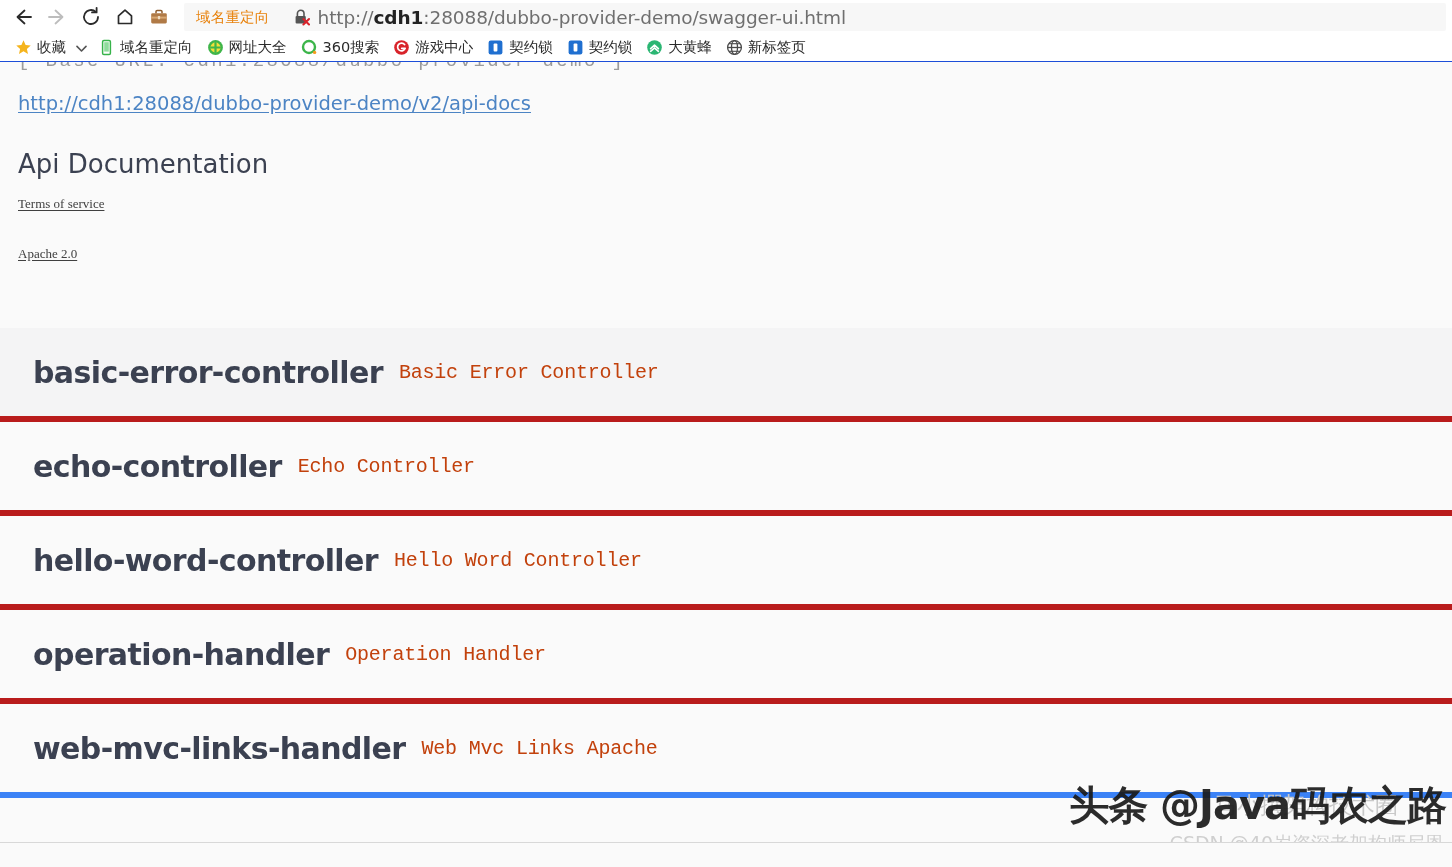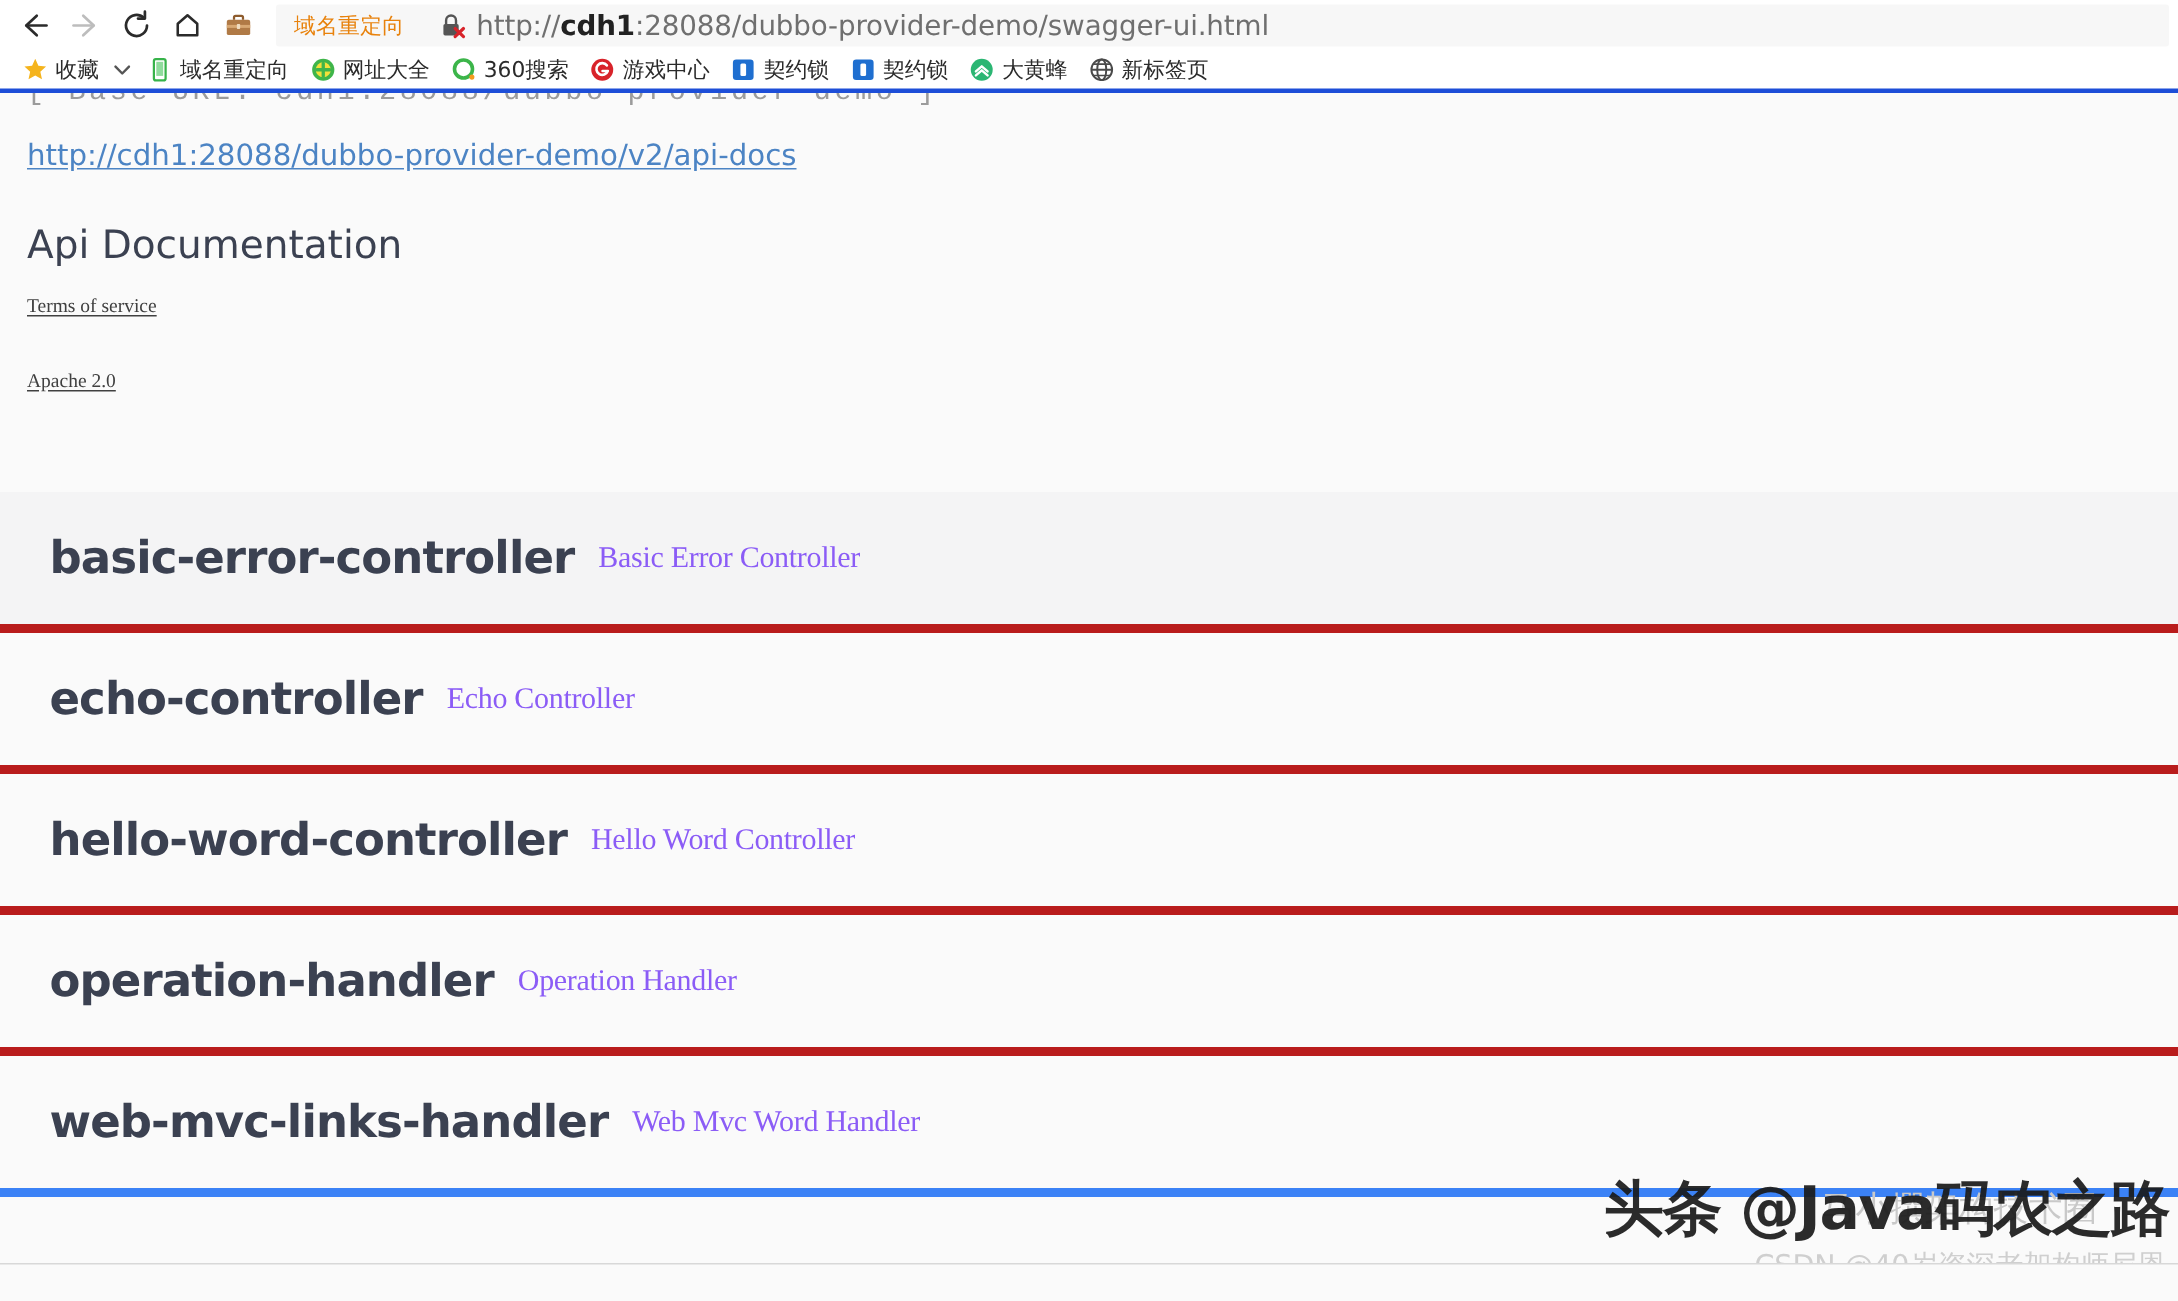--- a/index.html
+++ b/index.html
@@ -77,21 +77,21 @@
   }
   .url-text .host-strong { color: #222222; font-weight: 600; }
 
   
   .bookmarks-bar {
     height: 28px;
     display: flex;
     align-items: center;
     padding: 0 8px;
     background: #ffffff;
-    border-bottom: 3px solid #1d4ed8;
+    border-bottom: 1px solid #1d4ed8;
     overflow: hidden;
   }
 
   .bm {
     display: flex;
     align-items: center;
     height: 24px;
     padding: 0 7px;
     white-space: nowrap;
     flex: 0 0 auto;
@@ -191,23 +191,23 @@
   .tag-row:last-child { border-bottom: 6px solid #3b82f6; }
 
   .tag-name {
     font-family: "DejaVu Sans", sans-serif;
     font-size: 30px;
     font-weight: bold;
     color: #3b4151;
     letter-spacing: -0.6px;
   }
   .tag-desc {
-    font-family: Liberation Serif, serif;
+    font-family: Liberation Mono, monospace;
     font-size: 20px;
-    color: #8b5cf6;
+    color: #c2410c;
     margin-left: 16px;
     letter-spacing: -0.2px;
   }
 
   
   .wm-toutiao {
     position: absolute;
     right: 6px;
     bottom: 26px;
     font-family: "DejaVu Sans", sans-serif;
@@ -453,21 +453,21 @@
       <span class="tag-desc">Hello Word Controller</span>
     </div>
 
     <div class="tag-row">
       <span class="tag-name">operation-handler</span>
       <span class="tag-desc">Operation Handler</span>
     </div>
 
     <div class="tag-row">
       <span class="tag-name">web-mvc-links-handler</span>
-      <span class="tag-desc">Web Mvc Word Handler</span>
+      <span class="tag-desc">Web Mvc Links Apache</span>
     </div>
 
   </div>
 
   <div class="wm-ghost">马小撰架构技术圈</div>
   <div class="wm-toutiao">头条 @Java码农之路</div>
   <div class="wm-csdn">CSDN @40岁资深老架构师尼恩</div>
 
   <div class="bottom-strip"></div>
 </div>

